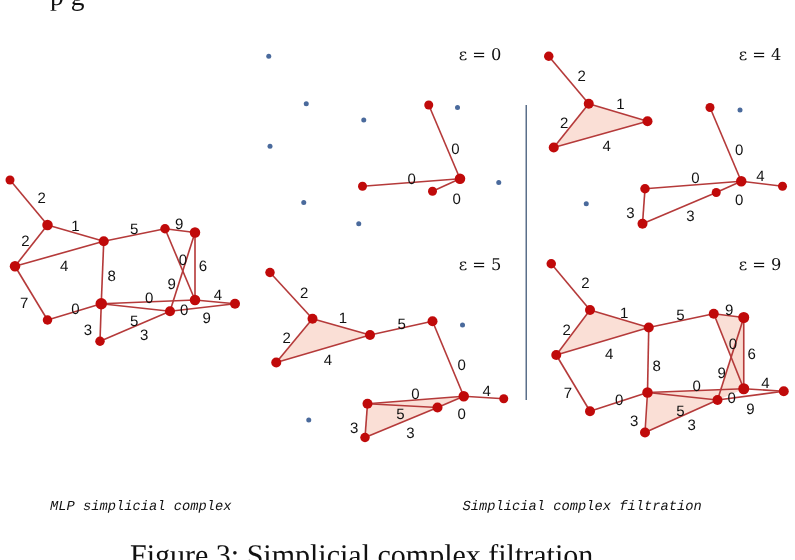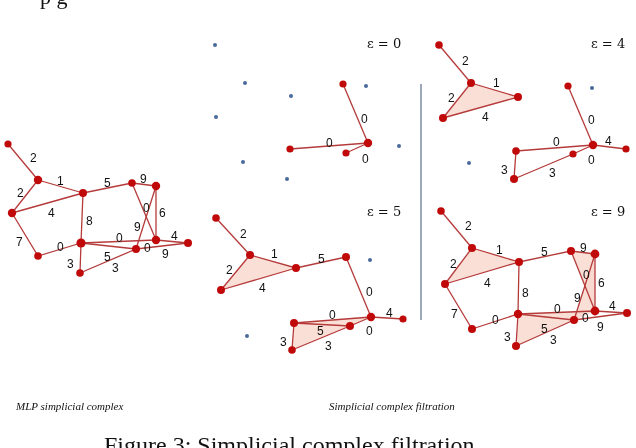--- a/index.html
+++ b/index.html
@@ -4,21 +4,21 @@
 <style>
   html,body{margin:0;padding:0;background:#ffffff;}
   #stage{position:relative;width:636px;height:448px;overflow:hidden;background:#fff;font-family:"DejaVu Serif",serif;}
   svg{position:absolute;left:0;top:0;}
   .edge{stroke:#b53a3a;stroke-width:1.3;fill:none;}
   .tri{fill:#f9d9cf;fill-opacity:0.85;stroke:none;}
   .node{fill:#c00a0a;}
   .dot{fill:#4a6a9c;}
   .wlabel{font-family:"Liberation Sans",sans-serif;font-size:12px;fill:#111;}
   .eps{font-family:"DejaVu Serif",serif;font-size:13px;fill:#111;}
-  .sub{position:absolute;font-family:Liberation Serif, serif;font-style:italic;font-size:11px;color:#111;white-space:nowrap;}
+  .sub{position:absolute;font-family:Liberation Mono, monospace;font-style:italic;font-size:11px;color:#111;white-space:nowrap;margin-left:24px;}
   .caption{position:absolute;font-family:"Liberation Serif",serif;font-size:24px;color:#111;white-space:nowrap;}
   .toptext{position:absolute;font-family:"Liberation Serif",serif;font-size:22px;color:#111;white-space:nowrap;}
 </style>
 </head>
 <body>
 
 <div id="stage">
 
   <div class="toptext" style="left:40px;top:-16px;">p                        g</div>
 
@@ -237,16 +237,16 @@
       <text class="wlabel" x="582" y="322">0</text>
       <text class="wlabel" x="541" y="333">5</text>
       <text class="wlabel" x="504" y="341">3</text>
       <text class="wlabel" x="597" y="331">9</text>
       <text class="wlabel" x="550" y="344">3</text>
       <text class="eps" x="591" y="216">ε = 9</text>
     </g>
   </svg>
 
   <div class="sub" style="left:16px;top:400px;">MLP simplicial complex</div>
-  <div class="sub" style="left:329px;top:400px;">Simplicial complex filtration</div>
+  <div class="sub" style="left:346px;top:400px;">Simplicial complex filtration</div>
 
   <div class="caption" style="left:104px;top:432px;">Figure 3: Simplicial complex filtration</div>
 </div>
 
 </body></html>

